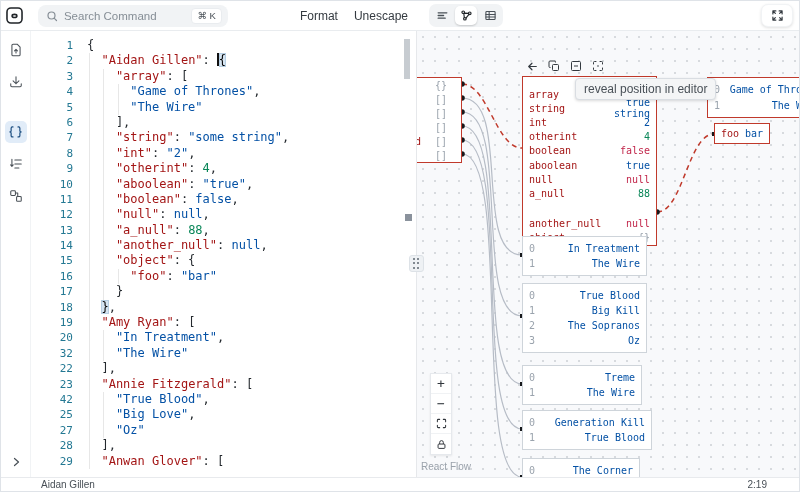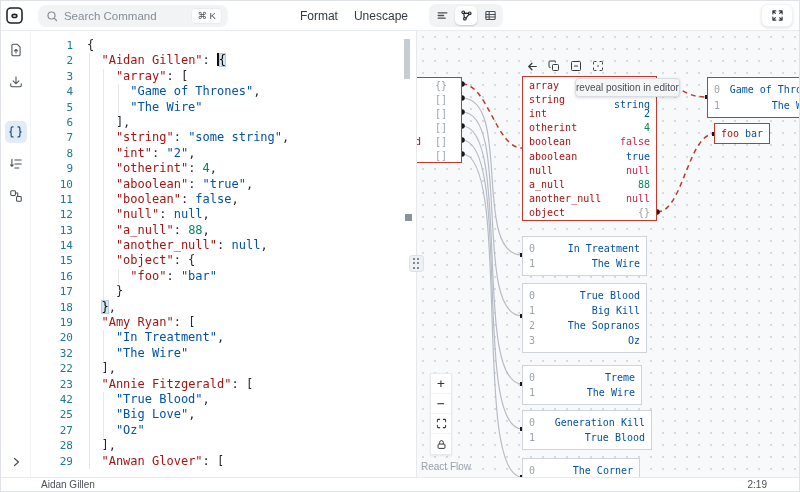--- a/index.html
+++ b/index.html
@@ -76,21 +76,21 @@
   .nk { color:#a31515; }
   .nv { flex:1; text-align:right; }
   .ni { color:#9aa3ad; width:12px; flex:0 0 12px; }
   .v-b { color:#0451a5; } .v-n { color:#098658; } .v-r { color:#c2274b; } .v-g { color:#9aa3ad; }
   .node-toolbar { position:absolute; display:flex; gap:8px; align-items:center; color:#343a40;
     background:transparent; }
   .node-toolbar .tb { width:14px; height:14px; display:flex; align-items:center; justify-content:center;
     cursor:pointer; }
   .tooltip { position:absolute; background:#f4f5f6; border:1px solid #d9dde2; border-radius:4px;
     box-shadow:0 1px 3px rgba(0,0,0,.15); font-family:"Liberation Sans",sans-serif;
-    font-size:10px; color:#495057; padding:3px 0; white-space:nowrap; z-index:6; }
+    font-size:12px; color:#495057; padding:3px 8px; white-space:nowrap; z-index:6; }
   .zoom-ctls { position:absolute; left:13px; top:342px; width:22px; background:#fff;
     border:1px solid #e6e9ed; box-shadow:0 1px 2px rgba(0,0,0,.08); z-index:4; }
   .zoom-btn { width:100%; height:20px; display:flex; align-items:center; justify-content:center;
     border:none; border-bottom:1px solid #f0f2f4; background:#fff; cursor:pointer; color:#2f343a;
     font-size:13px; font-family:"DejaVu Sans Mono",monospace; }
   .zoom-btn:last-child { border-bottom:none; }
   .rf-attr { position:absolute; left:4px; top:430px; font-family:"Liberation Sans",sans-serif;
     font-size:10px; color:#9aa2ab; }
 
   .divider-handle { position:absolute; left:408px; top:224px; width:15px; height:17px; z-index:7;
@@ -280,21 +280,21 @@
           </div>
           <div class="kv-row" style="height: 14px;">
             <span class="nk" style="flex:1;text-align:right;padding-right:14px;">rd</span>
             <span class="v-g" style="width:20px;">[]</span>
           </div>
           <div class="kv-row" style="height: 14px;">
             <span class="nk" style="flex:1;text-align:right;padding-right:14px;"></span>
             <span class="v-g" style="width:20px;">[]</span>
           </div>
         </div>
-        <div class="gnode hl" style="left: 105px; top: 45px; width: 135px; padding-top: 1px;">
+        <div class="gnode hl" style="left: 105px; top: 45px; width: 135px; padding-top: 10px;">
           <div class="kv-row" style="height: 14.2px;">
             <span class="nk">array</span>
             <span class="nv v-g">[]</span>
           </div>
           <div class="kv-row" style="height: 14.2px; gap: 40px;">
             <span class="nk">string</span>
             <span class="nv v-b">true string</span>
           </div>
           <div class="kv-row" style="height: 14.2px;">
             <span class="nk">int</span>
@@ -313,21 +313,21 @@
             <span class="nv v-b">true</span>
           </div>
           <div class="kv-row" style="height: 14.2px;">
             <span class="nk">null</span>
             <span class="nv v-r">null</span>
           </div>
           <div class="kv-row" style="height: 14.2px; gap: 28px;">
             <span class="nk">a_null</span>
             <span class="nv v-n">88</span>
           </div>
-          <div class="kv-row" style="height: 14.2px;">
+          <div class="kv-row" style="height: 14.2px; margin-top: 16px;">
             <span class="nk">another_null</span>
             <span class="nv v-r">null</span>
           </div>
           <div class="kv-row" style="height: 14.2px;">
             <span class="nk">object</span>
             <span class="nv v-g">{}</span>
           </div>
         </div>
         <div class="gnode hl" style="left: 297px; top: 92px; width: 56px; height: 21px;">
           <div class="kv-row" style="height: 19px;">

